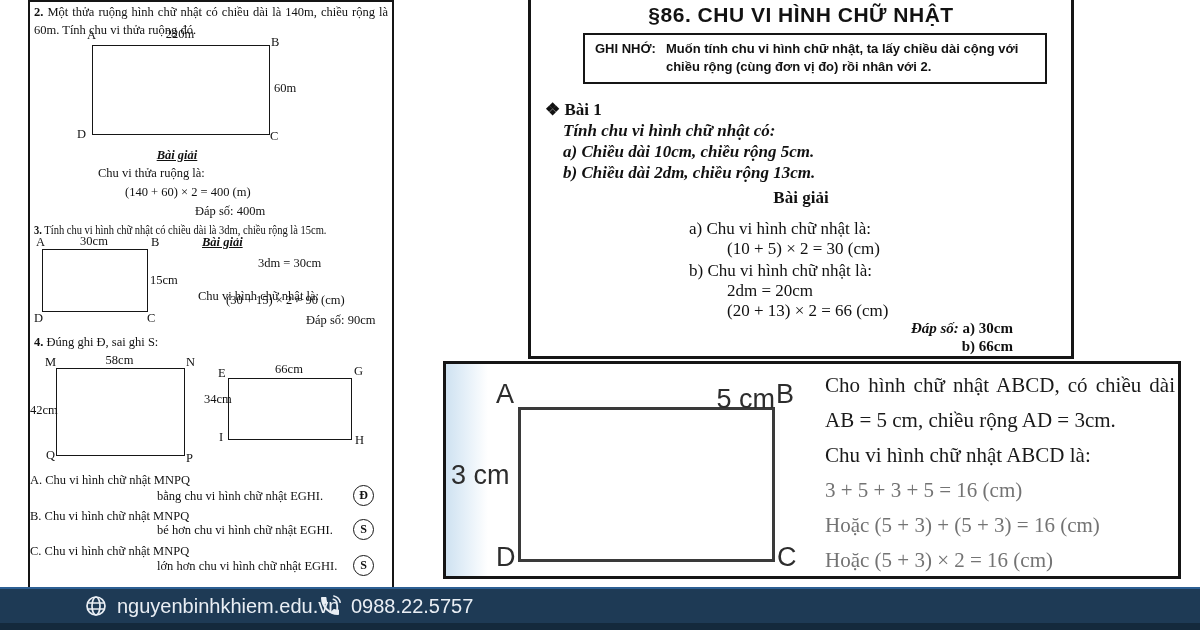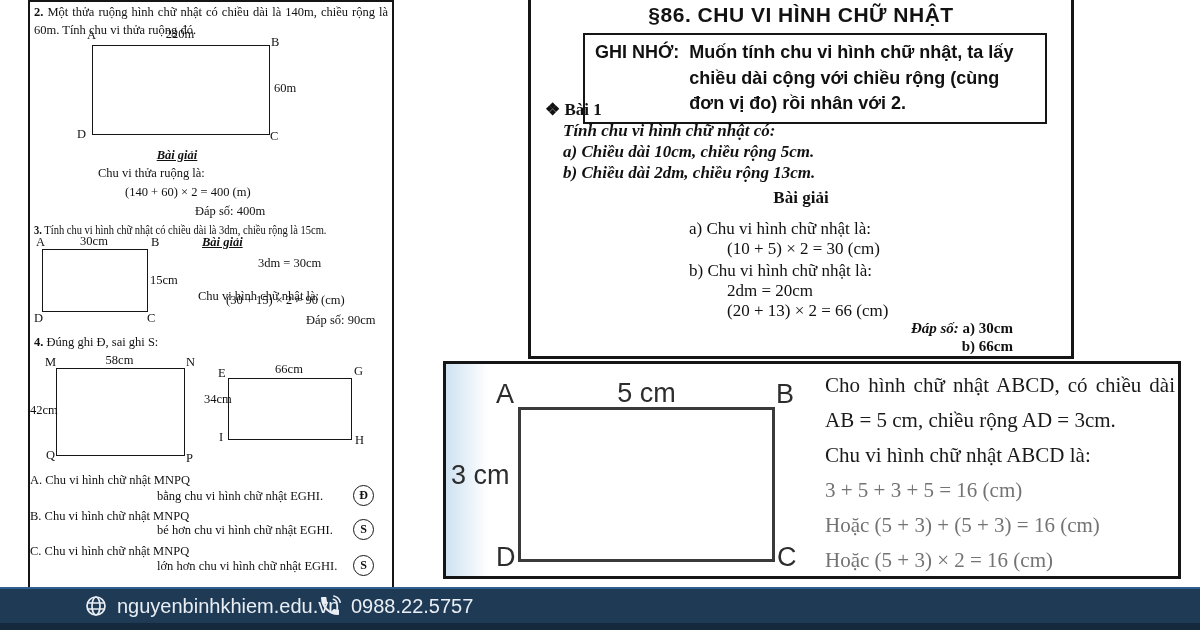--- a/index.html
+++ b/index.html
@@ -18,21 +18,21 @@
   .ans-circle{position:absolute;width:21px;height:21px;border:1.5px solid #161616;border-radius:50%;
               box-sizing:border-box;text-align:center;line-height:18px;font-size:12px;font-weight:bold;}
   
   .lesson-page{position:absolute;left:528px;top:0;width:546px;height:359px;
                border:3px solid #151515;border-top:none;background:#fff;box-sizing:border-box;}
   .lesson-title{position:absolute;top:3px;left:0;width:100%;text-align:center;
                 font-family:"Liberation Sans",sans-serif;font-weight:bold;font-size:21px;
                 letter-spacing:0.5px;color:#121212;}
   .memo-box{position:absolute;left:52px;top:33px;width:464px;box-sizing:border-box;
             border:2px solid #151515;padding:5px 10px;display:flex;gap:10px;
-            font-family:"Liberation Sans",sans-serif;font-weight:bold;font-size:18px;line-height:1.42;}
+            font-family:"Liberation Sans",sans-serif;font-weight:bold;font-size:13px;line-height:1.42;}
   .memo-label{white-space:nowrap;}
   .lesson-page .ltxt{position:absolute;font-size:17px;white-space:nowrap;}
   .itbold{font-style:italic;font-weight:bold;font-size:14px;}
   .lesson-sol-title{position:absolute;top:188px;left:0;width:100%;text-align:center;
                     font-weight:bold;font-size:17px;}
   .lesson-ans{position:absolute;right:58px;top:319px;text-align:right;font-size:15px;line-height:18px;font-weight:bold;}
   .lesson-ans .dslbl{font-style:italic;}
   
   .example-panel{position:absolute;left:443px;top:361px;width:738px;height:218px;
                  border:3px solid #151515;background:#fff;box-sizing:border-box;}
@@ -164,21 +164,21 @@
       </div>
       <div>
         <span>b) 66cm</span>
       </div>
     </div>
   </div>
 
   <div class="example-panel">
     <div class="blue-strip"></div>
     <div class="ex-rect"></div>
-    <span class="ex-lbl" style="left:72px;top:14px;width:257px;text-align:center;">5 cm</span>
+    <span class="ex-lbl" style="left:72px;top:20px;width:257px;text-align:right;">5 cm</span>
     <span class="ex-lbl" style="left:50px;top:15px;">A</span>
     <span class="ex-lbl" style="left:330px;top:15px;">B</span>
     <span class="ex-lbl" style="left:5px;top:96px;">3 cm</span>
     <span class="ex-lbl" style="left:50px;top:178px;">D</span>
     <span class="ex-lbl" style="left:331px;top:178px;">C</span>
 
     <div class="ex-text">
       <div class="line just">Cho hình chữ nhật ABCD, có chiều dài</div>
       <div class="line">AB = 5 cm, chiều rộng AD = 3cm.</div>
       <div class="line">Chu vi hình chữ nhật ABCD là:</div>

